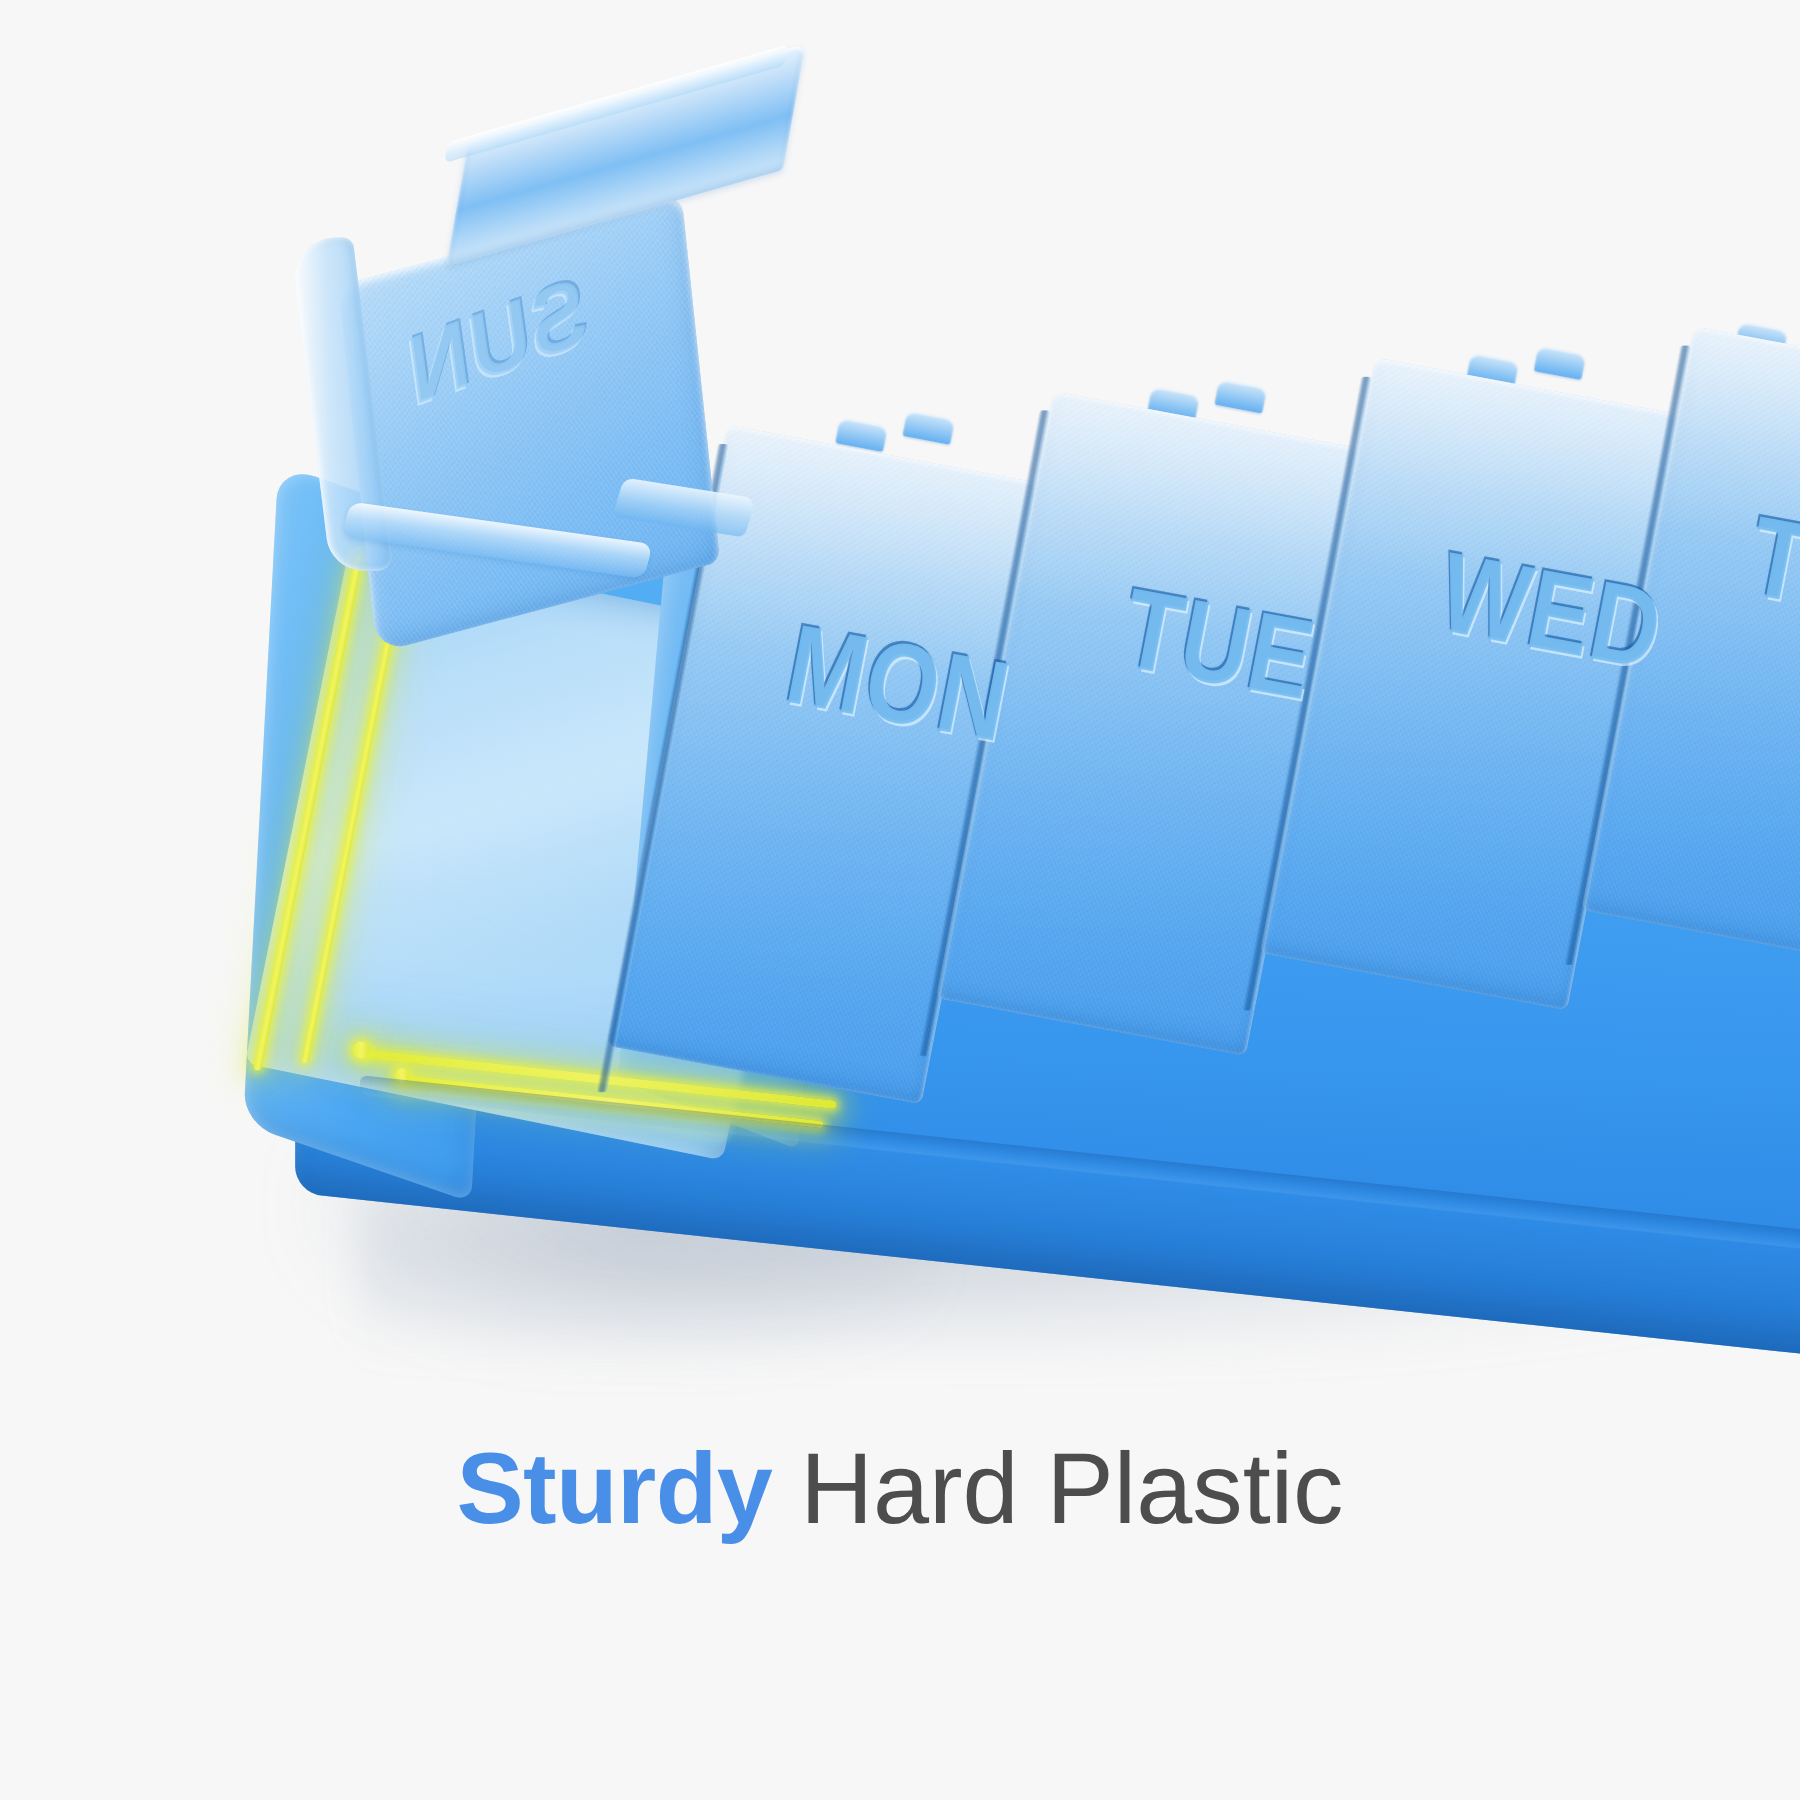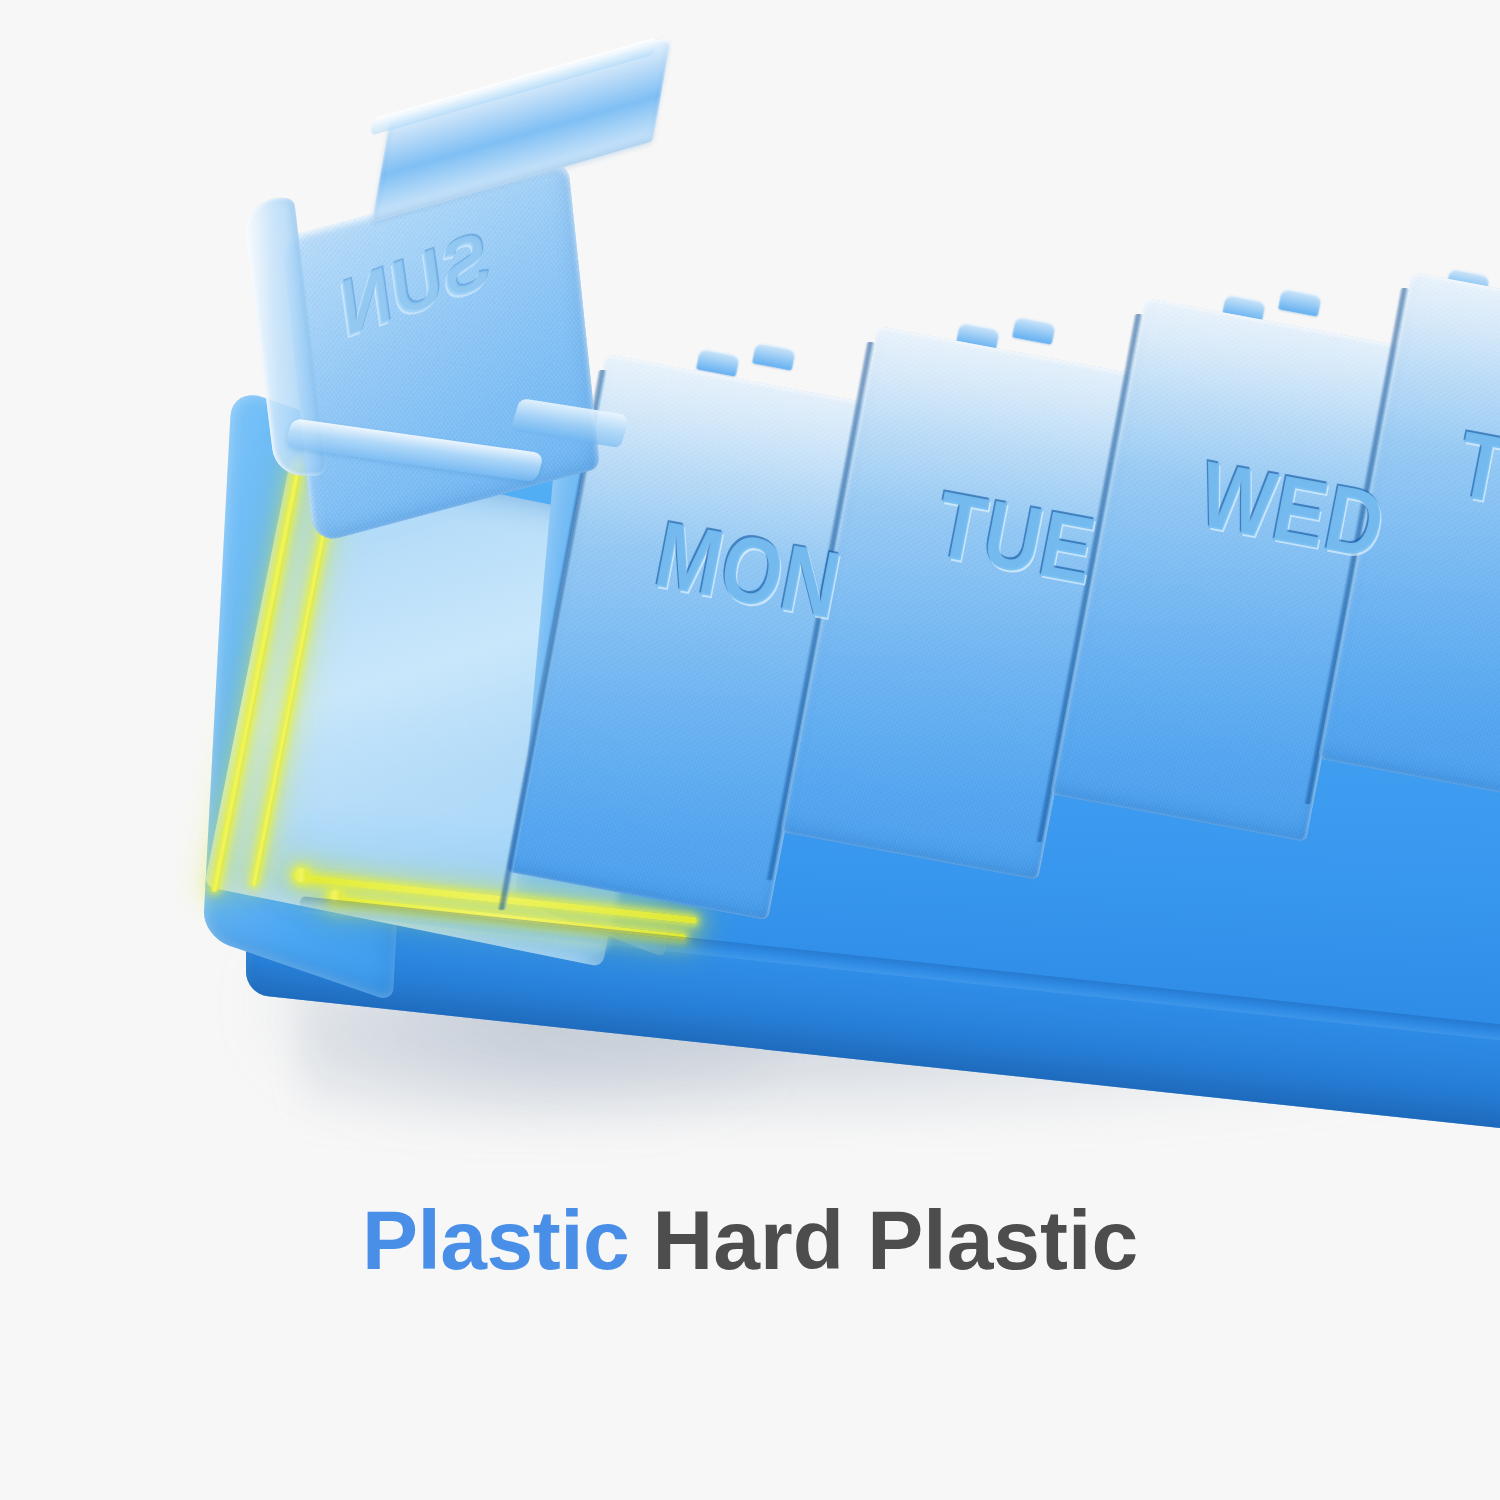--- a/index.html
+++ b/index.html
@@ -448,21 +448,21 @@
     font-size: 84px;
     line-height: 1.05;
     white-space: nowrap;
     font-family: "Liberation Sans", sans-serif;
   }
   .caption .accent {
     font-weight: 700;
     letter-spacing: -0.5px;
   }
   .caption .rest {
-    font-weight: 700;
+    font-weight: 400;
     letter-spacing: 0px;
   }
 </style>
 </head>
 <body>
 
 <div id="stage" style="background: rgb(247, 247, 247);">
 
   <div class="ground-shadow"></div>
   <div class="ground-shadow b"></div>
@@ -512,16 +512,16 @@
     <div class="sun-label">SUN</div>
     <div class="lid-spine"></div>
     <div class="lid-tab"></div>
     <div class="lid-tab-edge"></div>
     <div class="hinge-joint"></div>
     <div class="hinge-joint-2"></div>
 
   </div>
 
   <div class="caption">
-    <span class="accent" style="color: rgb(74, 143, 231);">Plastic</span><span class="rest" style="color: rgb(77, 77, 77);"> Hard Plastic</span>
+    <span class="accent" style="color: rgb(74, 143, 231);">Sturdy</span><span class="rest" style="color: rgb(77, 77, 77);"> Hard Plastic</span>
   </div>
 
 </div>
 
 </body></html>

